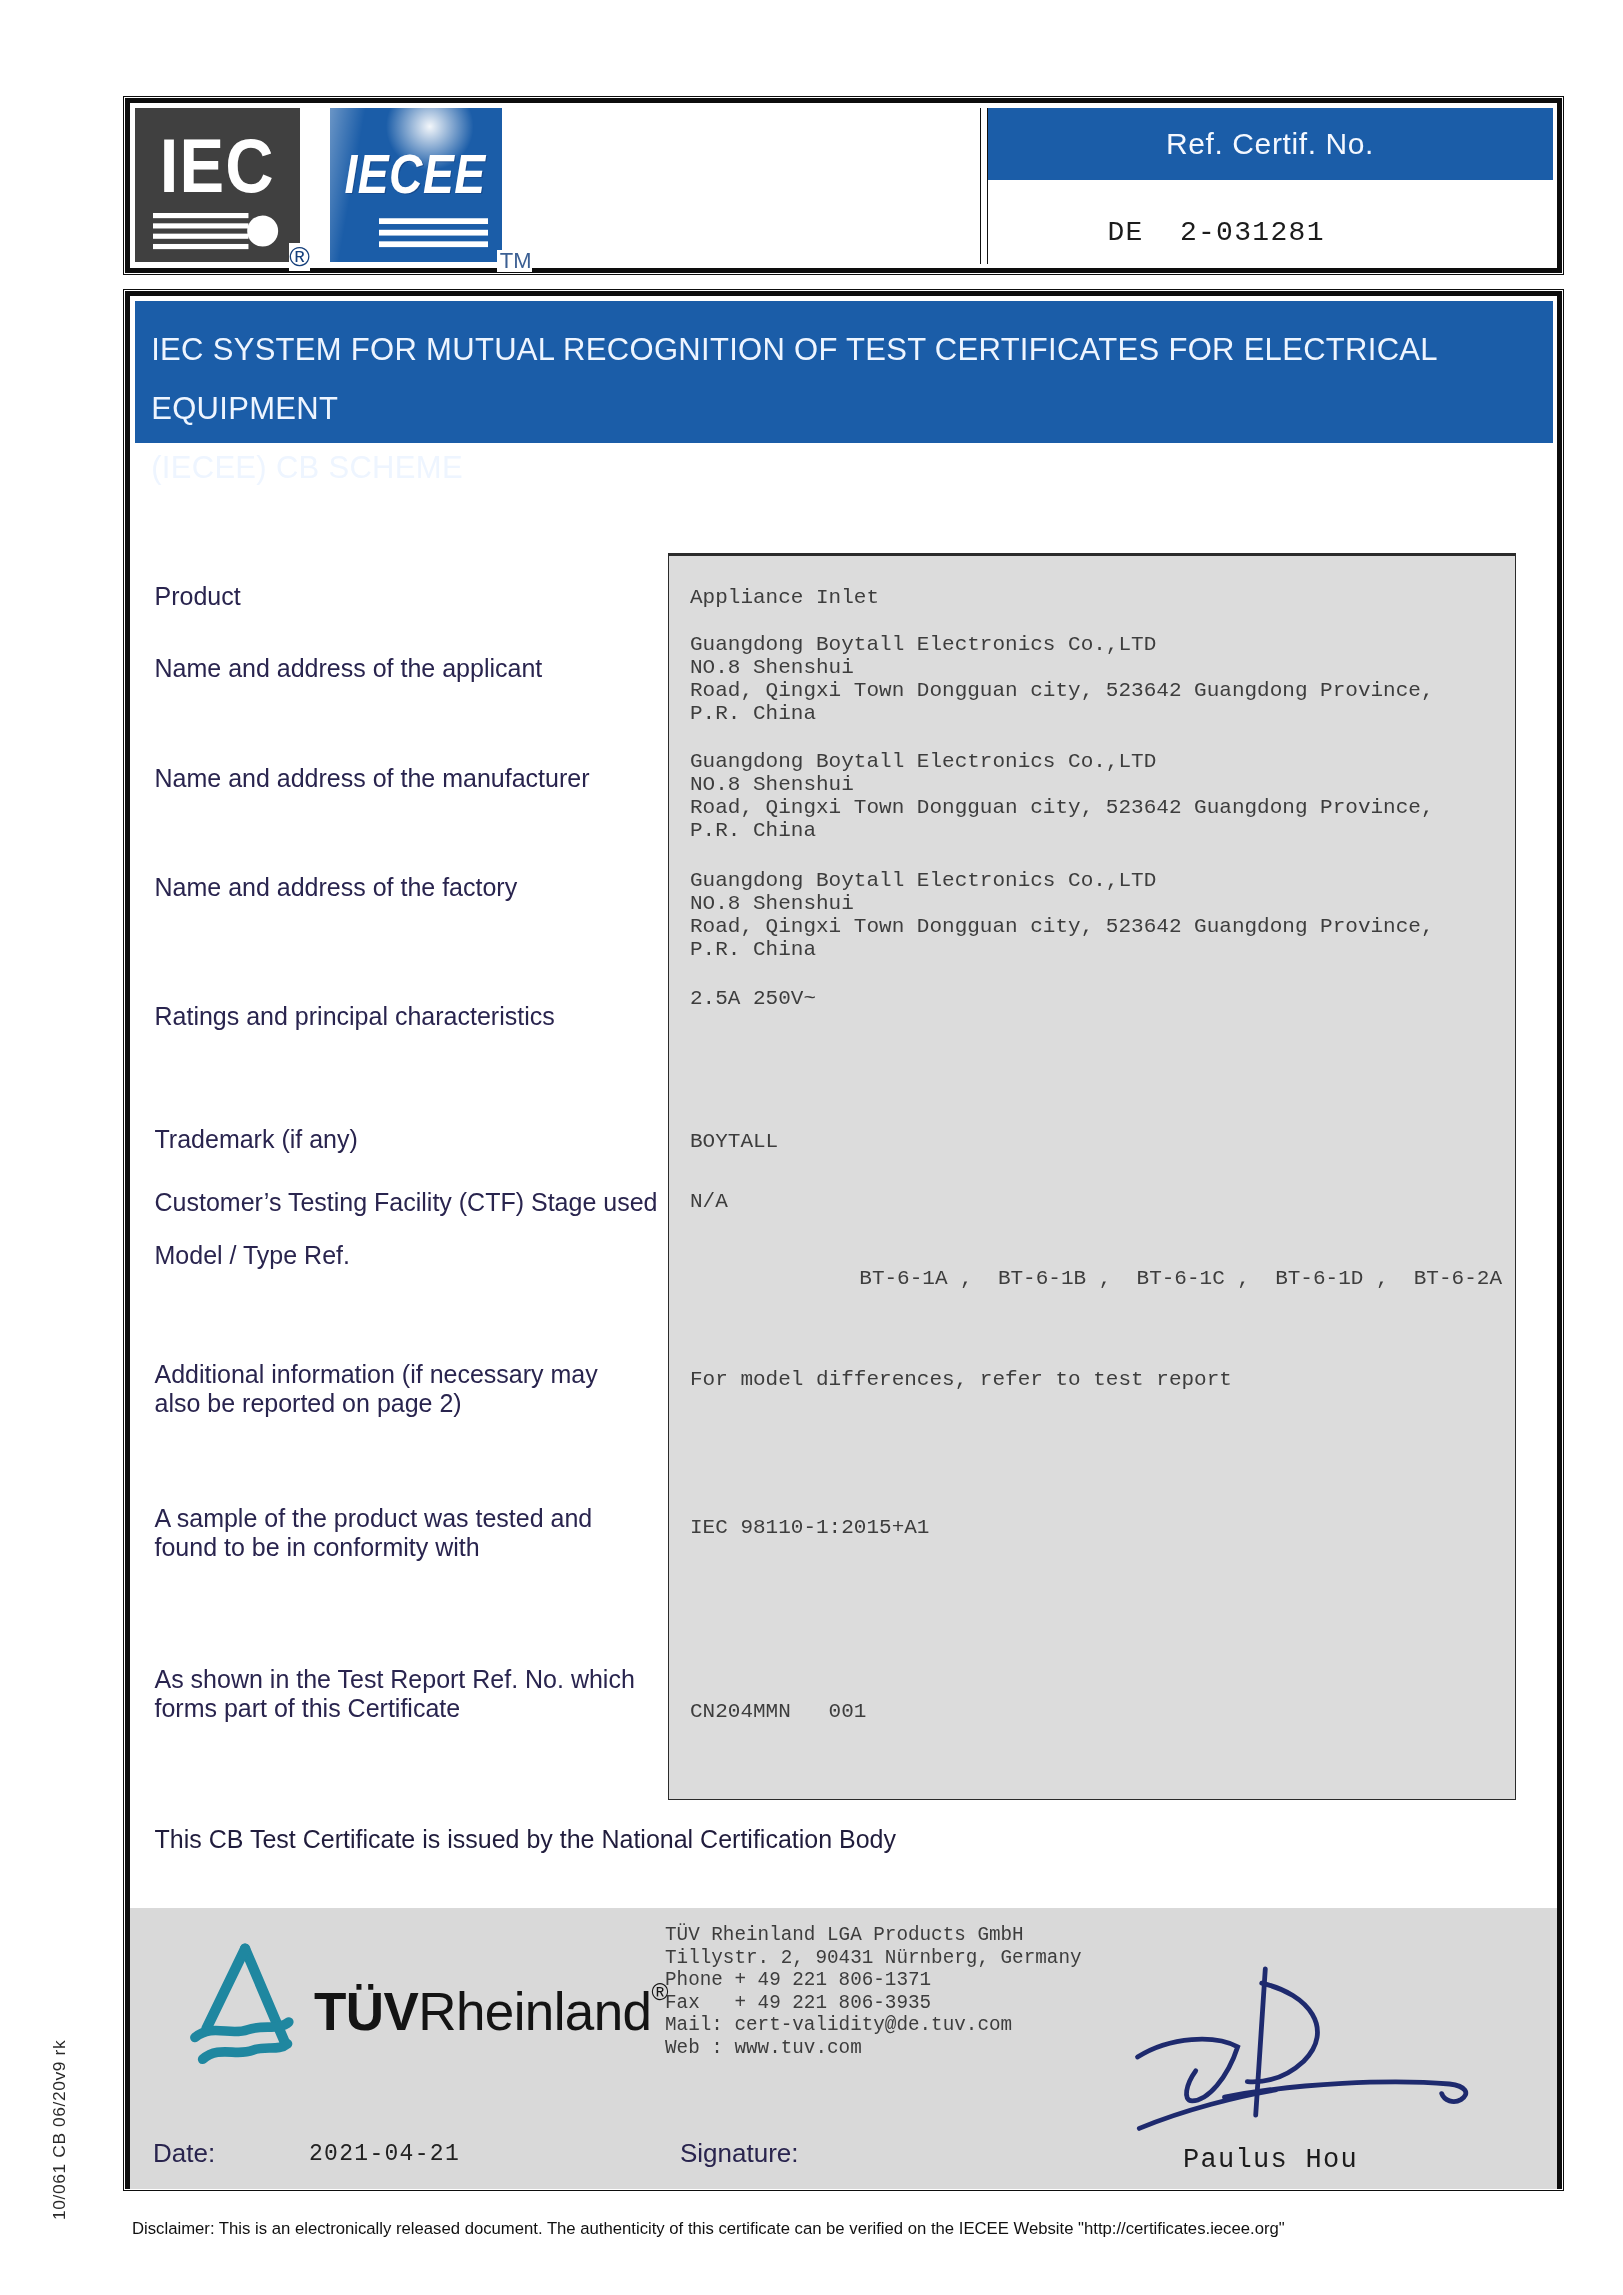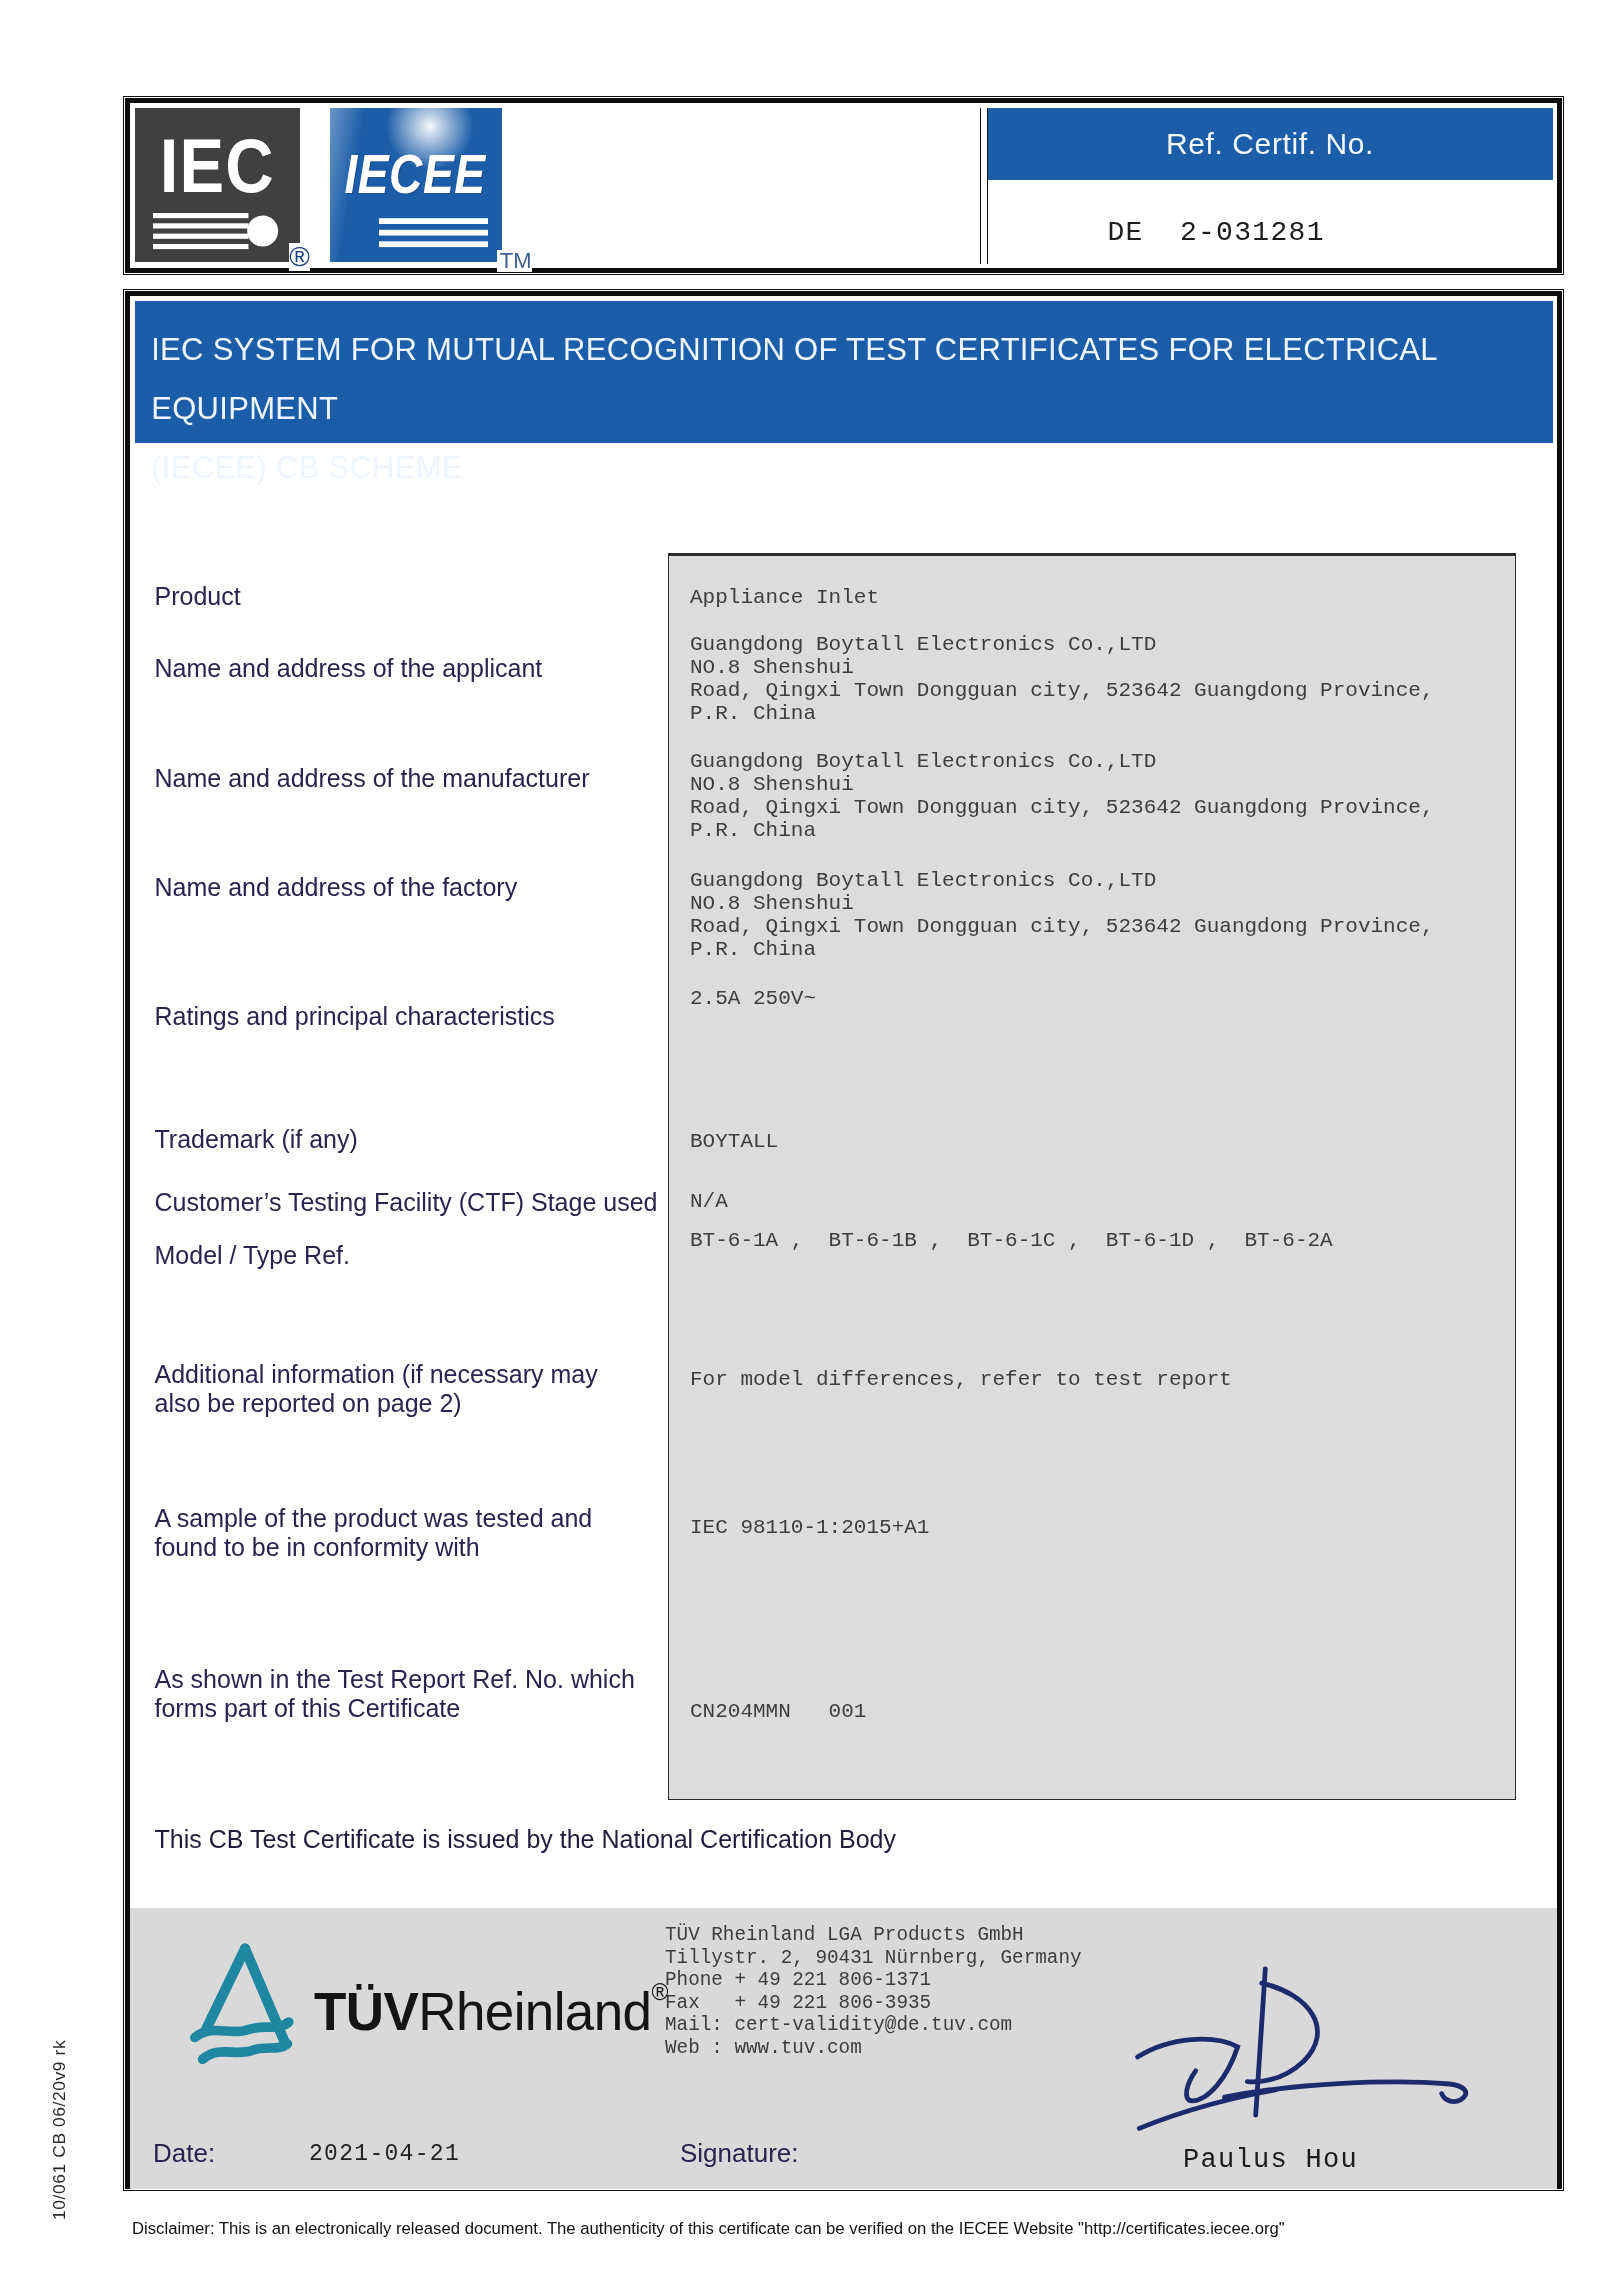--- a/index.html
+++ b/index.html
@@ -197,21 +197,21 @@
 NO.8 Shenshui
 Road, Qingxi Town Dongguan city, 523642 Guangdong Province,
 P.R. China</div>
         <div class="val" style="top:313px;">Guangdong Boytall Electronics Co.,LTD
 NO.8 Shenshui
 Road, Qingxi Town Dongguan city, 523642 Guangdong Province,
 P.R. China</div>
         <div class="val" style="top:431px;">2.5A 250V~</div>
         <div class="val" style="top:574px;">BOYTALL</div>
         <div class="val" style="top:634px;">N/A</div>
-        <div class="val" style="top:673px;">BT-6-1A ,  BT-6-1B ,  BT-6-1C ,  BT-6-1D ,  BT-6-2A</div>
+        <div class="val" style="top:711px;text-align:right;">BT-6-1A ,  BT-6-1B ,  BT-6-1C ,  BT-6-1D ,  BT-6-2A</div>
         <div class="val" style="top:812px;">For model differences, refer to test report</div>
         <div class="val" style="top:960px;">IEC 98110-1:2015+A1</div>
         <div class="val" style="top:1144px;">CN204MMN   001</div>
       </div>
 
       <div class="footer">
 
         <svg class="tuv-triangle" viewBox="0 0 172 196" xmlns="http://www.w3.org/2000/svg">
           <g fill="none" stroke="#1f87a0" stroke-linecap="round">
             <path d="M90,12 L152,158" stroke-width="16"></path>

